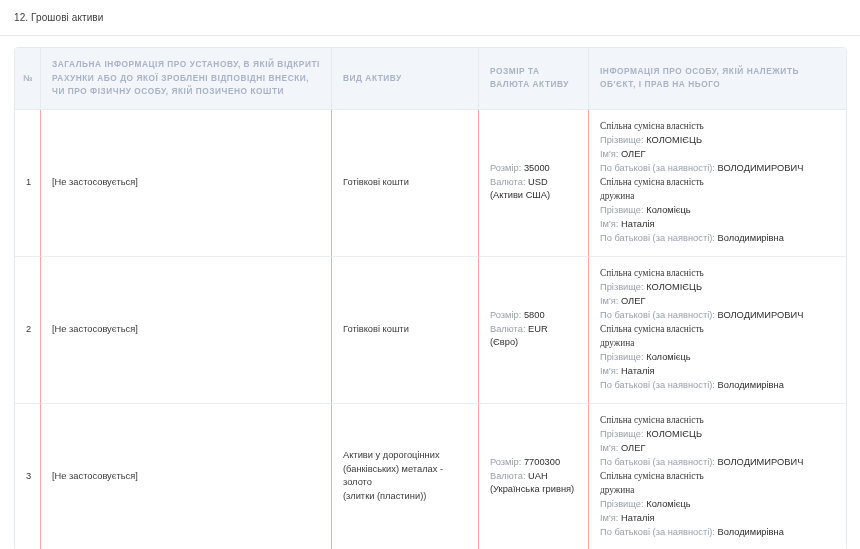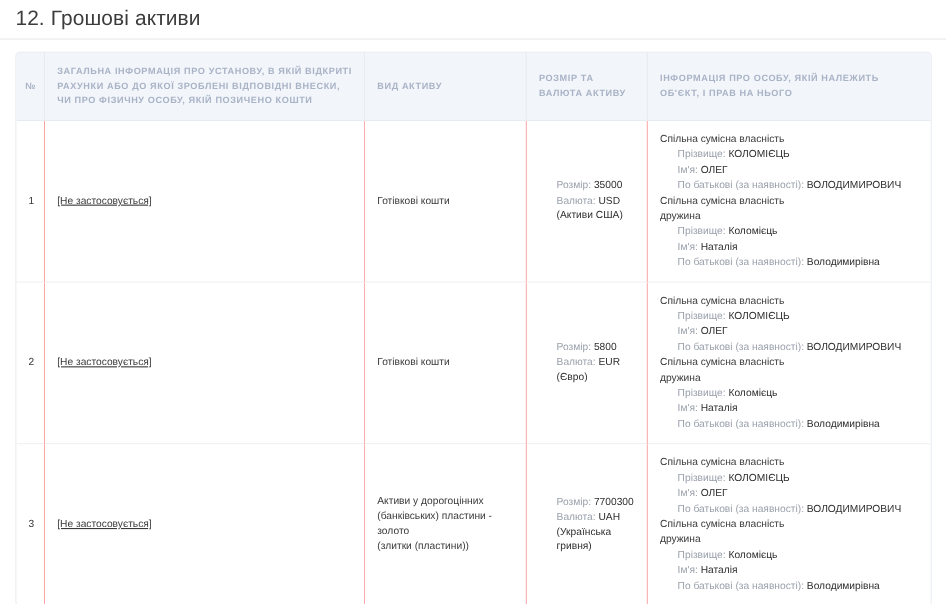--- a/index.html
+++ b/index.html
@@ -13,21 +13,21 @@
     font-family: "Liberation Sans", sans-serif;
     color: #333333;
     overflow: hidden;
   }
 
   
   .page-title {
     position: absolute;
     left: 14px;
     top: 9px;
-    font-size: 19px;
+    font-size: 10px;
     line-height: 18px;
     color: #3c3c3c;
     letter-spacing: 0.1px;
   }
   .title-divider {
     position: absolute;
     left: 0;
     top: 35px;
     width: 860px;
     height: 1px;
@@ -99,43 +99,44 @@
   table.assets tbody tr:last-child td { border-bottom: none; }
   table.assets tbody td:last-child { border-right: none; }
 
   td.td-num {
     text-align: center;
     padding-left: 3px;
     padding-right: 3px;
     color: #4a4a4a;
     font-size: 9px;
   }
-  td.td-info  { color: #3a3a3a; text-decoration: underline; }
+  td.td-info  { color: #3a3a3a; }
   td.td-type  { color: #3a3a3a; }
   td.td-size  { }
   td.td-owner { vertical-align: middle; }
 
   
   tr.row-1 td, tr.row-2 td { height: 140px; }
   tr.row-3 td { height: 140px; }
 
   
   .kv-line {
     white-space: normal;
-    margin: 0 0 1px 16px;
+    margin: 0 0 1px 0;
   }
   .kv-label {
     color: #9aa0ab;
   }
   .kv-value {
     color: #2f2f2f;
   }
   .plain-line {
     color: #3a3a3a;
     margin: 0 0 1px 0;
+    font-family: Liberation Serif, serif;
   }
   .owner-block { }
   .owner-block + .owner-block { margin-top: 1px; }
 
   .type-line { margin: 0 0 1px 0; }
 </style>
 </head>
 <body>
 
 <div class="page-title">12. Грошові активи</div>
@@ -210,21 +211,21 @@
               <div class="kv-line"><span class="kv-label">Ім'я:</span> <span class="kv-value">Наталія</span></div>
               <div class="kv-line"><span class="kv-label">По батькові (за наявності):</span> <span class="kv-value">Володимирівна</span></div>
             </div>
           </td>
         </tr>
         <tr class="row-3">
           <td class="td-num">3</td>
           <td class="td-info">[Не застосовується]</td>
           <td class="td-type">
             <div class="type-line">Активи у дорогоцінних</div>
-            <div class="type-line">(банківських) пластини - золото</div>
+            <div class="type-line">(банківських) металах - золото</div>
             <div class="type-line">(злитки (пластини))</div>
           </td>
           <td class="td-size">
             <div class="kv-line"><span class="kv-label">Розмір:</span> <span class="kv-value">7700300</span></div>
             <div class="kv-line"><span class="kv-label">Валюта:</span> <span class="kv-value">UAH (Українська гривня)</span></div>
           </td>
           <td class="td-owner">
             <div class="owner-block">
               <div class="plain-line">Спільна сумісна власність</div>
               <div class="kv-line"><span class="kv-label">Прізвище:</span> <span class="kv-value">КОЛОМІЄЦЬ</span></div>

